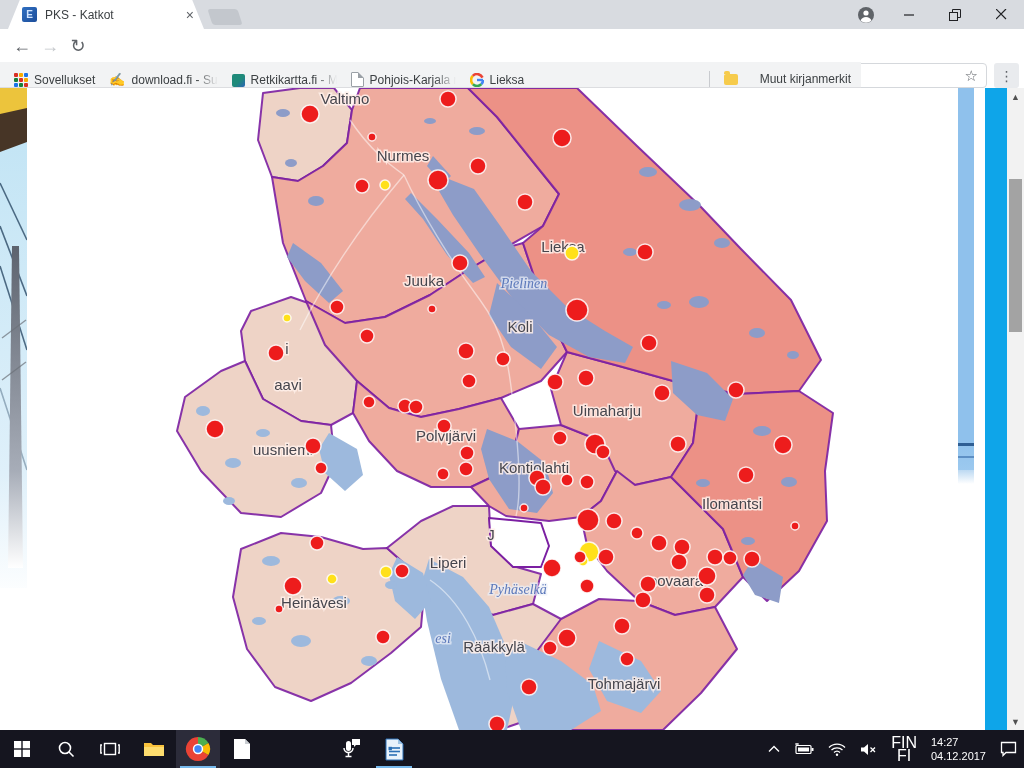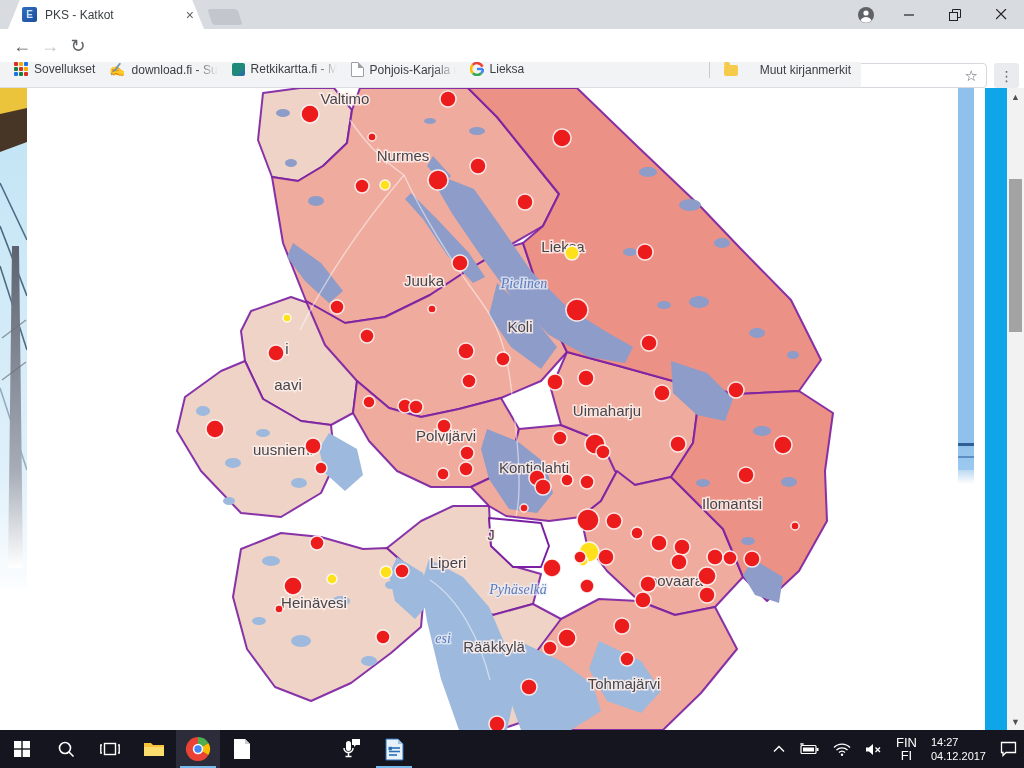--- a/index.html
+++ b/index.html
@@ -29,21 +29,21 @@
   .secure{color:#0b8043;font-size:13px;margin:0 10px 0 6px;}
   .omnibox .sep{width:1px;height:16px;background:#d5d8dc;margin-right:10px;}
   .url{font-size:13px;white-space:nowrap;}
   .url .host{color:#202124;}
   .url .path{color:#80868b;}
   .star{margin-left:auto;color:#5f6368;font-size:15px;}
   .menu-btn{position:absolute;left:994px;top:34px;width:25px;height:25px;background:#e9ebee;border-radius:3px;
             color:#5f6368;font-size:14px;display:flex;align-items:center;justify-content:center;letter-spacing:0;}
   
   .bookmarks{position:absolute;left:0;top:62px;width:861px;height:26px;background:#f2f3f4;
-             border-bottom:1px solid #dcdde0;display:flex;align-items:flex-start;font-size:12px;color:#3c4043;box-sizing:border-box;}
+             border-bottom:1px solid #dcdde0;display:flex;align-items:flex-end;font-size:12px;color:#3c4043;box-sizing:border-box;}
   .bm{display:flex;align-items:center;margin-left:14px;white-space:nowrap;position:relative;}
   .bm .lbl{margin-left:6px;}
   .bm .trunc{max-width:86px;overflow:hidden;display:inline-block;
              -webkit-mask-image:linear-gradient(90deg,#000 75%,transparent);mask-image:linear-gradient(90deg,#000 75%,transparent);}
   .appsgrid{display:grid;grid-template-columns:repeat(3,4px);grid-gap:1px;}
   .appsgrid i{width:4px;height:4px;border-radius:1px;}
   .pageicon{width:11px;height:13px;background:#fff;border:1px solid #9aa0a6;border-radius:1px;position:relative;}
   .pageicon:after{content:"";position:absolute;right:-1px;top:-1px;border:3px solid #f2f3f4;border-left-color:#9aa0a6;border-bottom-color:#9aa0a6;}
   .bm-right{margin-left:auto;display:flex;align-items:center;margin-right:10px;}
   .bm-div{width:1px;height:16px;background:#c9cbcf;margin-right:14px;}
@@ -69,21 +69,21 @@
   .sb-btn{position:absolute;left:0;width:17px;height:17px;display:flex;align-items:center;justify-content:center;color:#505050;font-size:9px;}
   .sb-thumb{position:absolute;left:2px;top:91px;width:13px;height:153px;background:#a3a3a3;}
   
   .taskbar{position:absolute;left:0;top:730px;width:1024px;height:38px;background:#15151f;display:flex;align-items:stretch;color:#fff;}
   .tbtn{width:44px;display:flex;align-items:center;justify-content:center;position:relative;}
   .tbtn.active{background:#2c2c3a;}
   .tbtn.active:after{content:"";position:absolute;left:4px;right:4px;bottom:0;height:2px;background:#76b9ed;}
   .tbtn.underl:after{content:"";position:absolute;left:4px;right:4px;bottom:0;height:2px;background:#76b9ed;}
   .tray{margin-left:auto;display:flex;align-items:center;}
   .tray .titem{display:flex;align-items:center;justify-content:center;height:38px;padding:0 7px;}
-  .lang{font-size:13px;line-height:13px;text-align:center;}
+  .lang{font-size:16px;line-height:13px;text-align:center;}
   .clock{font-size:11px;line-height:14px;text-align:left;}
 </style>
 </head>
 <body>
 
 <div class="screen">
 
   <div class="tabstrip">
     <div class="tab">
       <span class="favicon">E</span>

